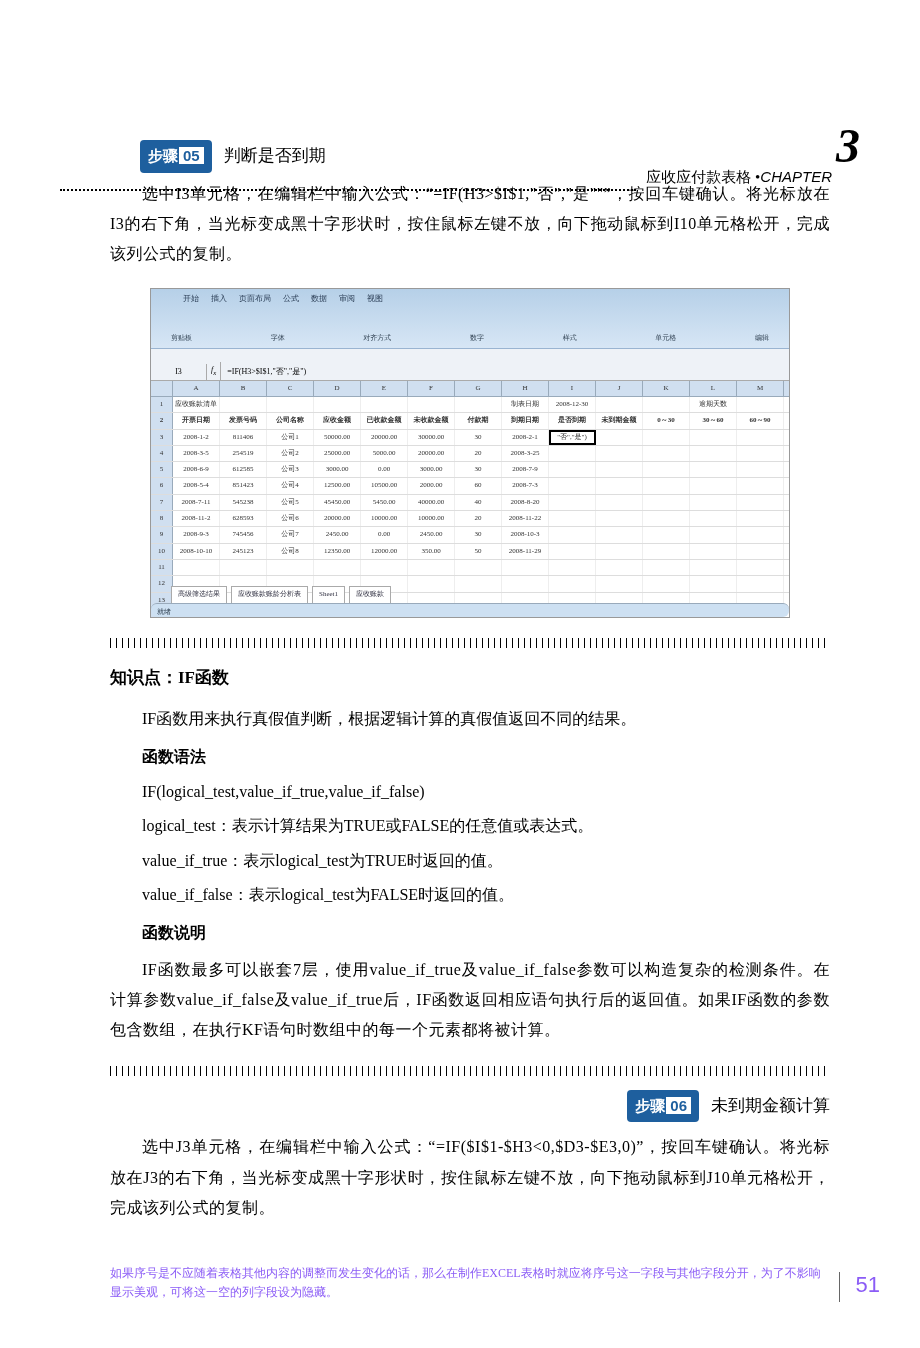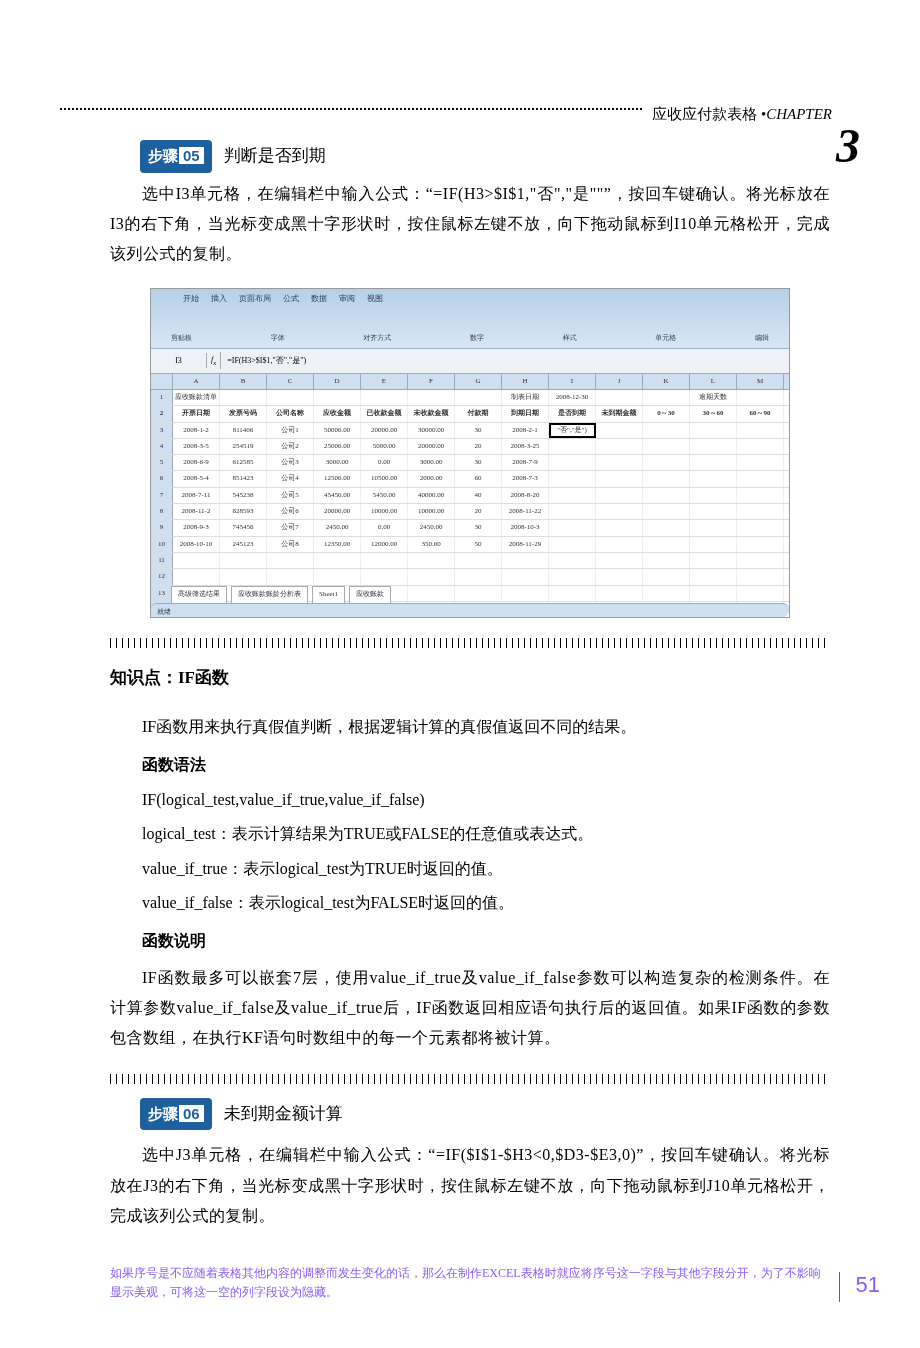--- a/index.html
+++ b/index.html
@@ -12,30 +12,30 @@
     color: #000;
     font-size: 16px;
     line-height: 1.9;
   }
   .header {
     position: absolute;
     top: 100px;
     left: 60px;
     right: 60px;
     display: flex;
-    align-items: flex-start;
+    align-items: flex-end;
   }
   .header-dots {
     flex: 1;
     border-bottom: 2px dotted #000;
     margin-right: 10px;
     margin-top: 8px;
   }
   .header-text { font-size: 15px; }
-  .chapter-label { font-style: italic; font-family: Liberation Serif, serif; font-size: 15px; vertical-align: middle; }
+  .chapter-label { font-style: italic; font-family: Liberation Sans, sans-serif; font-size: 15px; vertical-align: middle; }
   .chapter-num {
     font-family: Georgia, serif;
     font-style: italic;
     font-size: 48px;
     font-weight: bold;
     vertical-align: middle;
     margin-left: 4px;
   }
   .content {
     position: absolute;
@@ -92,23 +92,23 @@
     font-size: 8px; color: #2a3d55;
     display: flex; gap: 12px;
   }
   .ribbon-groups {
     position: absolute; bottom: 2px; left: 0; right: 0;
     display: flex; font-size: 7px; color: #345;
     justify-content: space-between; padding: 0 20px;
   }
   .formula-bar {
     display: flex;
-    height: 25px;
+    height: 32px;
     border-bottom: 1px solid #aaa;
-    align-items: center;
+    align-items: flex-end;
     font-size: 8px;
     background: #eef2f7;
   }
   .namebox {
     width: 56px; text-align: center; border-right: 1px solid #aaa;
   }
   .fx { padding: 0 4px; font-style: italic; border-right: 1px solid #aaa; }
   .formula-text { padding-left: 6px; }
   .grid {
     position: relative;
@@ -153,21 +153,21 @@
   .active-cell { outline: 2px solid #000; outline-offset: -2px; }
   .divider {
     margin: 20px 0 14px 0;
     height: 10px;
     background: repeating-linear-gradient(90deg, #000 0 1.2px, #fff 1.2px 6px);
     width: 100%;
   }
   .kp-title {
     font-weight: bold;
     font-size: 17px;
-    margin-bottom: 18px;
+    margin-bottom: 10px;
     margin-left: 0;
   }
   .sub-title {
     font-weight: bold;
     margin-top: 8px;
     margin-bottom: 4px;
   }
   .desc { text-indent: 2em; }
   .syntax { text-indent: 2em; margin-top: 4px; }
   .footer {
@@ -527,21 +527,21 @@
   <p class="sub-title desc">函数语法</p>
   <p class="syntax">IF(logical_test,value_if_true,value_if_false)</p>
   <p class="syntax">logical_test：表示计算结果为TRUE或FALSE的任意值或表达式。</p>
   <p class="syntax">value_if_true：表示logical_test为TRUE时返回的值。</p>
   <p class="syntax">value_if_false：表示logical_test为FALSE时返回的值。</p>
   <p class="sub-title desc">函数说明</p>
   <p class="para">IF函数最多可以嵌套7层，使用value_if_true及value_if_false参数可以构造复杂的检测条件。在计算参数value_if_false及value_if_true后，IF函数返回相应语句执行后的返回值。如果IF函数的参数包含数组，在执行KF语句时数组中的每一个元素都将被计算。</p>
 
   <div class="divider"></div>
 
-  <div style="margin-left:30px;margin-top:10px;">
+  <div style="margin-left:30px;margin-top:10px;text-align:right;">
     <span class="step-badge">
       <span>步骤</span><span class="step-num">06</span>
     </span>
     <span class="step-title">未到期金额计算</span>
   </div>
   <p class="para" style="margin-top:10px;">选中J3单元格，在编辑栏中输入公式：“=IF($I$1-$H3&lt;0,$D3-$E3,0)”，按回车键确认。将光标放在J3的右下角，当光标变成黑十字形状时，按住鼠标左键不放，向下拖动鼠标到J10单元格松开，完成该列公式的复制。</p>
 
 </div>
 
 <div class="footer">

